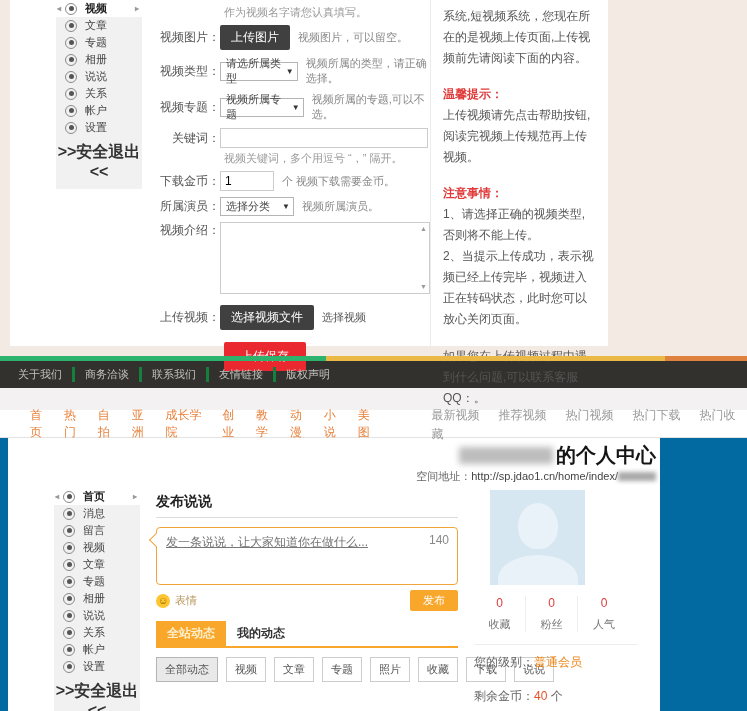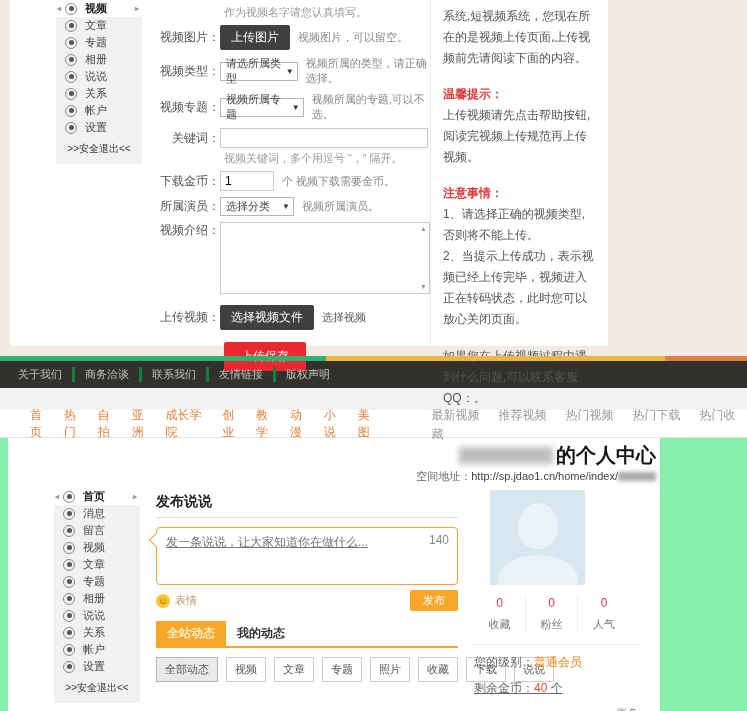--- a/index.html
+++ b/index.html
@@ -15,21 +15,21 @@
   .side-inner { background:#f1f1f1; padding:0 0 6px 0; }
   .side-item { display:flex; align-items:center; height:17px; padding-left:9px;
     font-size:11px; color:#444; cursor:pointer; position:relative; }
   .side-item .cicon { width:12px; height:12px; border:1px solid #8a8a8a; border-radius:50%;
     margin-right:8px; display:flex; align-items:center; justify-content:center; flex-shrink:0; }
   .side-item .cicon i { width:5px; height:5px; background:#555; border-radius:50%; display:block; }
   .side-item.active { background:#fff; font-weight:bold; color:#222; }
   .side-item.active .arrow-l, .side-item.active .arrow-r {
     position:absolute; font-size:8px; color:#999; top:4px; }
   .arrow-l { left:1px; } .arrow-r { right:3px; }
-  .side-logout { font-size:10px; font-weight:normal; color:#333; text-align:center;
+  .side-logout { font-size:16px; font-weight:bold; color:#333; text-align:center;
     padding:6px 0 2px; cursor:pointer; }
 
   .form-area { width:288px; flex-shrink:0; padding:5px 0 0 14px; font-size:12px; }
   .frow { display:flex; align-items:center; margin-bottom:3px; }
   .flabel { width:64px; text-align:right; color:#555; flex-shrink:0; }
   .hint { color:#999; font-size:11px; margin:0 0 5px 68px; }
   .inline-hint { color:#888; font-size:11px; margin-left:8px; }
   .txt { border:1px solid #ccc; height:20px; font-size:12px; padding:0 4px; background:#fff; }
   .txt-name { width:178px; } .txt-key { width:208px; } .txt-coin { width:54px; }
   .sel { border:1px solid #b5b5b5; height:19px; display:inline-flex; align-items:center;
@@ -65,21 +65,21 @@
 
   .gap { height:22px; background:#f4f1f2; }
 
   
   .nav-bar { height:28px; background:#fff; border-bottom:1px solid #e3e3e3;
     display:flex; align-items:center; padding-left:30px; }
   .nav-main-link { font-size:12px; color:#e8813b; margin-right:11px; cursor:pointer; }
   .nav-sub { margin-left:40px;font-family:Liberation Serif, serif; }
   .nav-sub-link { font-size:12px; color:#999; margin-right:15px; cursor:pointer; }
 
-  .home-body { height:273px; background:#86efac; }
+  .home-body { height:273px; background:#0369a1; }
   .home-inner { margin-left:8px; width:652px; height:273px; background:#fff; }
   .home-header { height:50px; text-align:right; padding:5px 4px 0 0; }
   .title-line { font-size:20px; font-weight:bold; color:#151515; line-height:24px; }
   .blur-name { display:inline-block; width:94px; height:17px; background:#bdbdbd;
     filter:blur(3px); vertical-align:-2px; margin-right:3px; }
   .addr-line { font-size:11px; color:#666; margin-top:2px; }
   .addr-url { color:#444; }
   .blur-tail { display:inline-block; width:38px; height:9px; background:#a9a9a9;
     filter:blur(2px); vertical-align:-1px; }
 
@@ -120,21 +120,21 @@
   .avatar .body { position:absolute; left:50%; bottom:-18px; transform:translateX(-50%);
     width:80px; height:48px; border-radius:50% 50% 0 0; background:#e9f2f8; }
   .stats { display:flex; margin-top:11px; }
   .stat { width:52px; text-align:center; border-right:1px solid #eee; cursor:pointer; }
   .stat:last-child { border-right:none; }
   .stat-val { font-size:12px; color:#e03a3a; }
   .stat-lbl { font-size:11px; color:#777; margin-top:7px; }
   .level-block { margin-top:12px; border-top:1px solid #eee; padding-top:9px;
     font-size:12px; color:#666; }
   .level-orange { color:#f08519; }
-  .coin-row { margin-top:9px;text-decoration:underline; }
+  .coin-row { margin-top:17px; }
   .coin-red { color:#e8502a; }
   .more-row { text-align:right; font-size:11px; color:#888; margin-top:9px; cursor:pointer; }
 </style>
 </head>
 <body>
 
 <div class="top-section">
   <div class="top-content">
     <div class="pad-left"></div>
 

